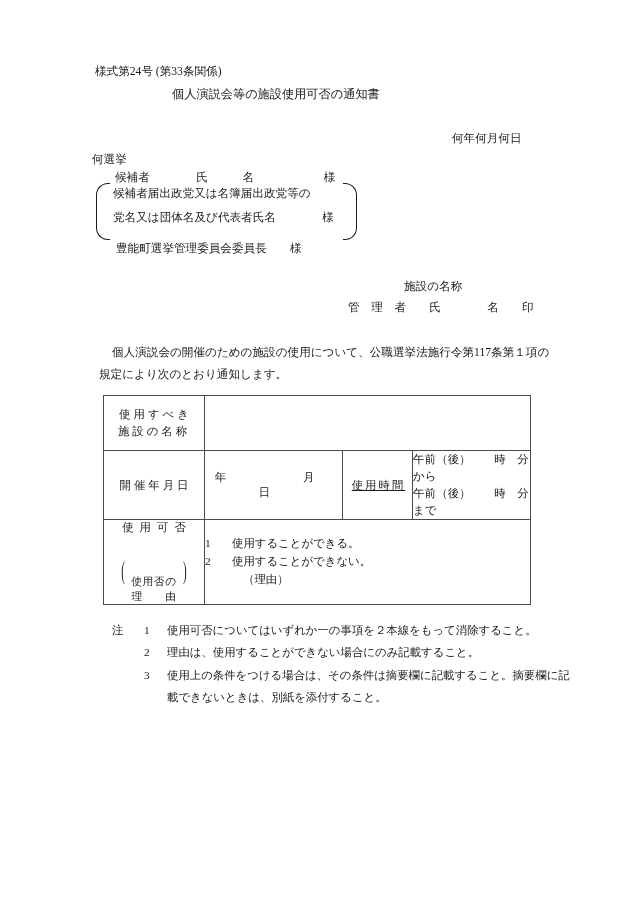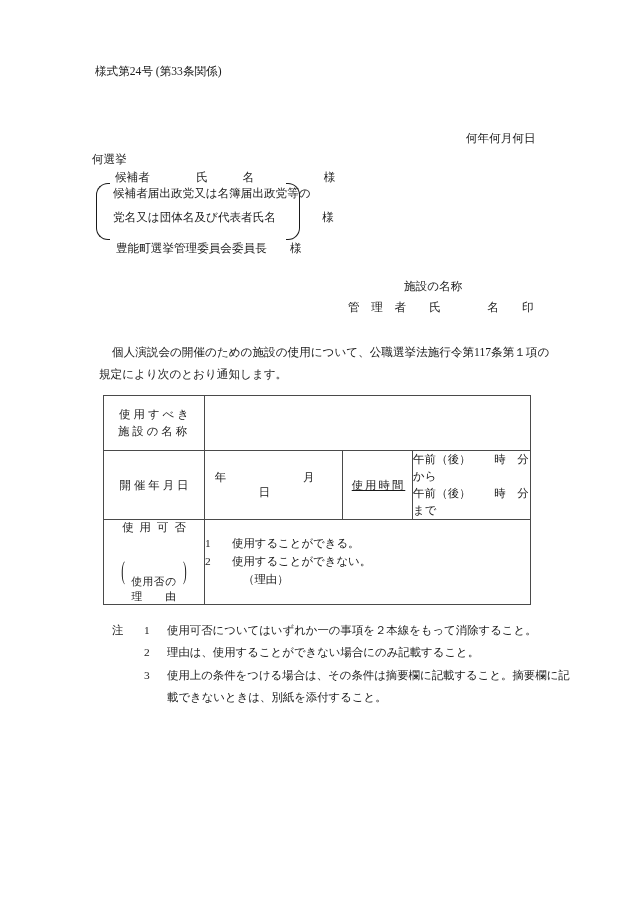--- a/index.html
+++ b/index.html
@@ -27,31 +27,31 @@
     position: absolute;
     white-space: pre;
     line-height: 1.0;
   }
   .fs115 { font-size: 11.6px; }
   .fs12 { font-size: 12.2px; }
 
   
   #form-no { left: 95px; top: 66px; }
   #doc-title { left: 172px; top: 88px; }
-  #doc-date { left: 466px; top: 133px; }
+  #doc-date { left: 452px; top: 133px; }
   #election-name { left: 92px; top: 154px; }
 
   
   #addressee-candidate { left: 115px; top: 172px; font-family: Liberation Mono, monospace; }
 
   #brace-group {
     position: absolute;
     left: 96px;
     top: 188px;
-    width: 204px;
+    width: 261px;
     height: 48px;
   }
   #brace-group .brace-l,
   #brace-group .brace-r {
     position: absolute;
     top: -5px;
     width: 14px;
     height: 57px;
     border: 1.1px solid #1a1a1a;
     box-sizing: border-box;
@@ -219,20 +219,21 @@
     margin-top: 11px;
   }
 </style>
 </head>
 <body>
 
 <div class="page">
 
   <div class="t fs115" id="form-no">様式第24号 (第33条関係)</div>
 
+  <div class="t fs12" id="doc-title">個人演説会等の施設使用可否の通知書</div>
 
   <div class="t fs115" id="doc-date">何年何月何日</div>
 
   <div class="t fs115" id="election-name">何選挙</div>
 
   <div class="t fs115" id="addressee-candidate">候補者　　　　氏　　　名　　　　　　様</div>
 
   <div id="brace-group">
     <span class="brace-l"></span>
     <span class="brace-r"></span>

